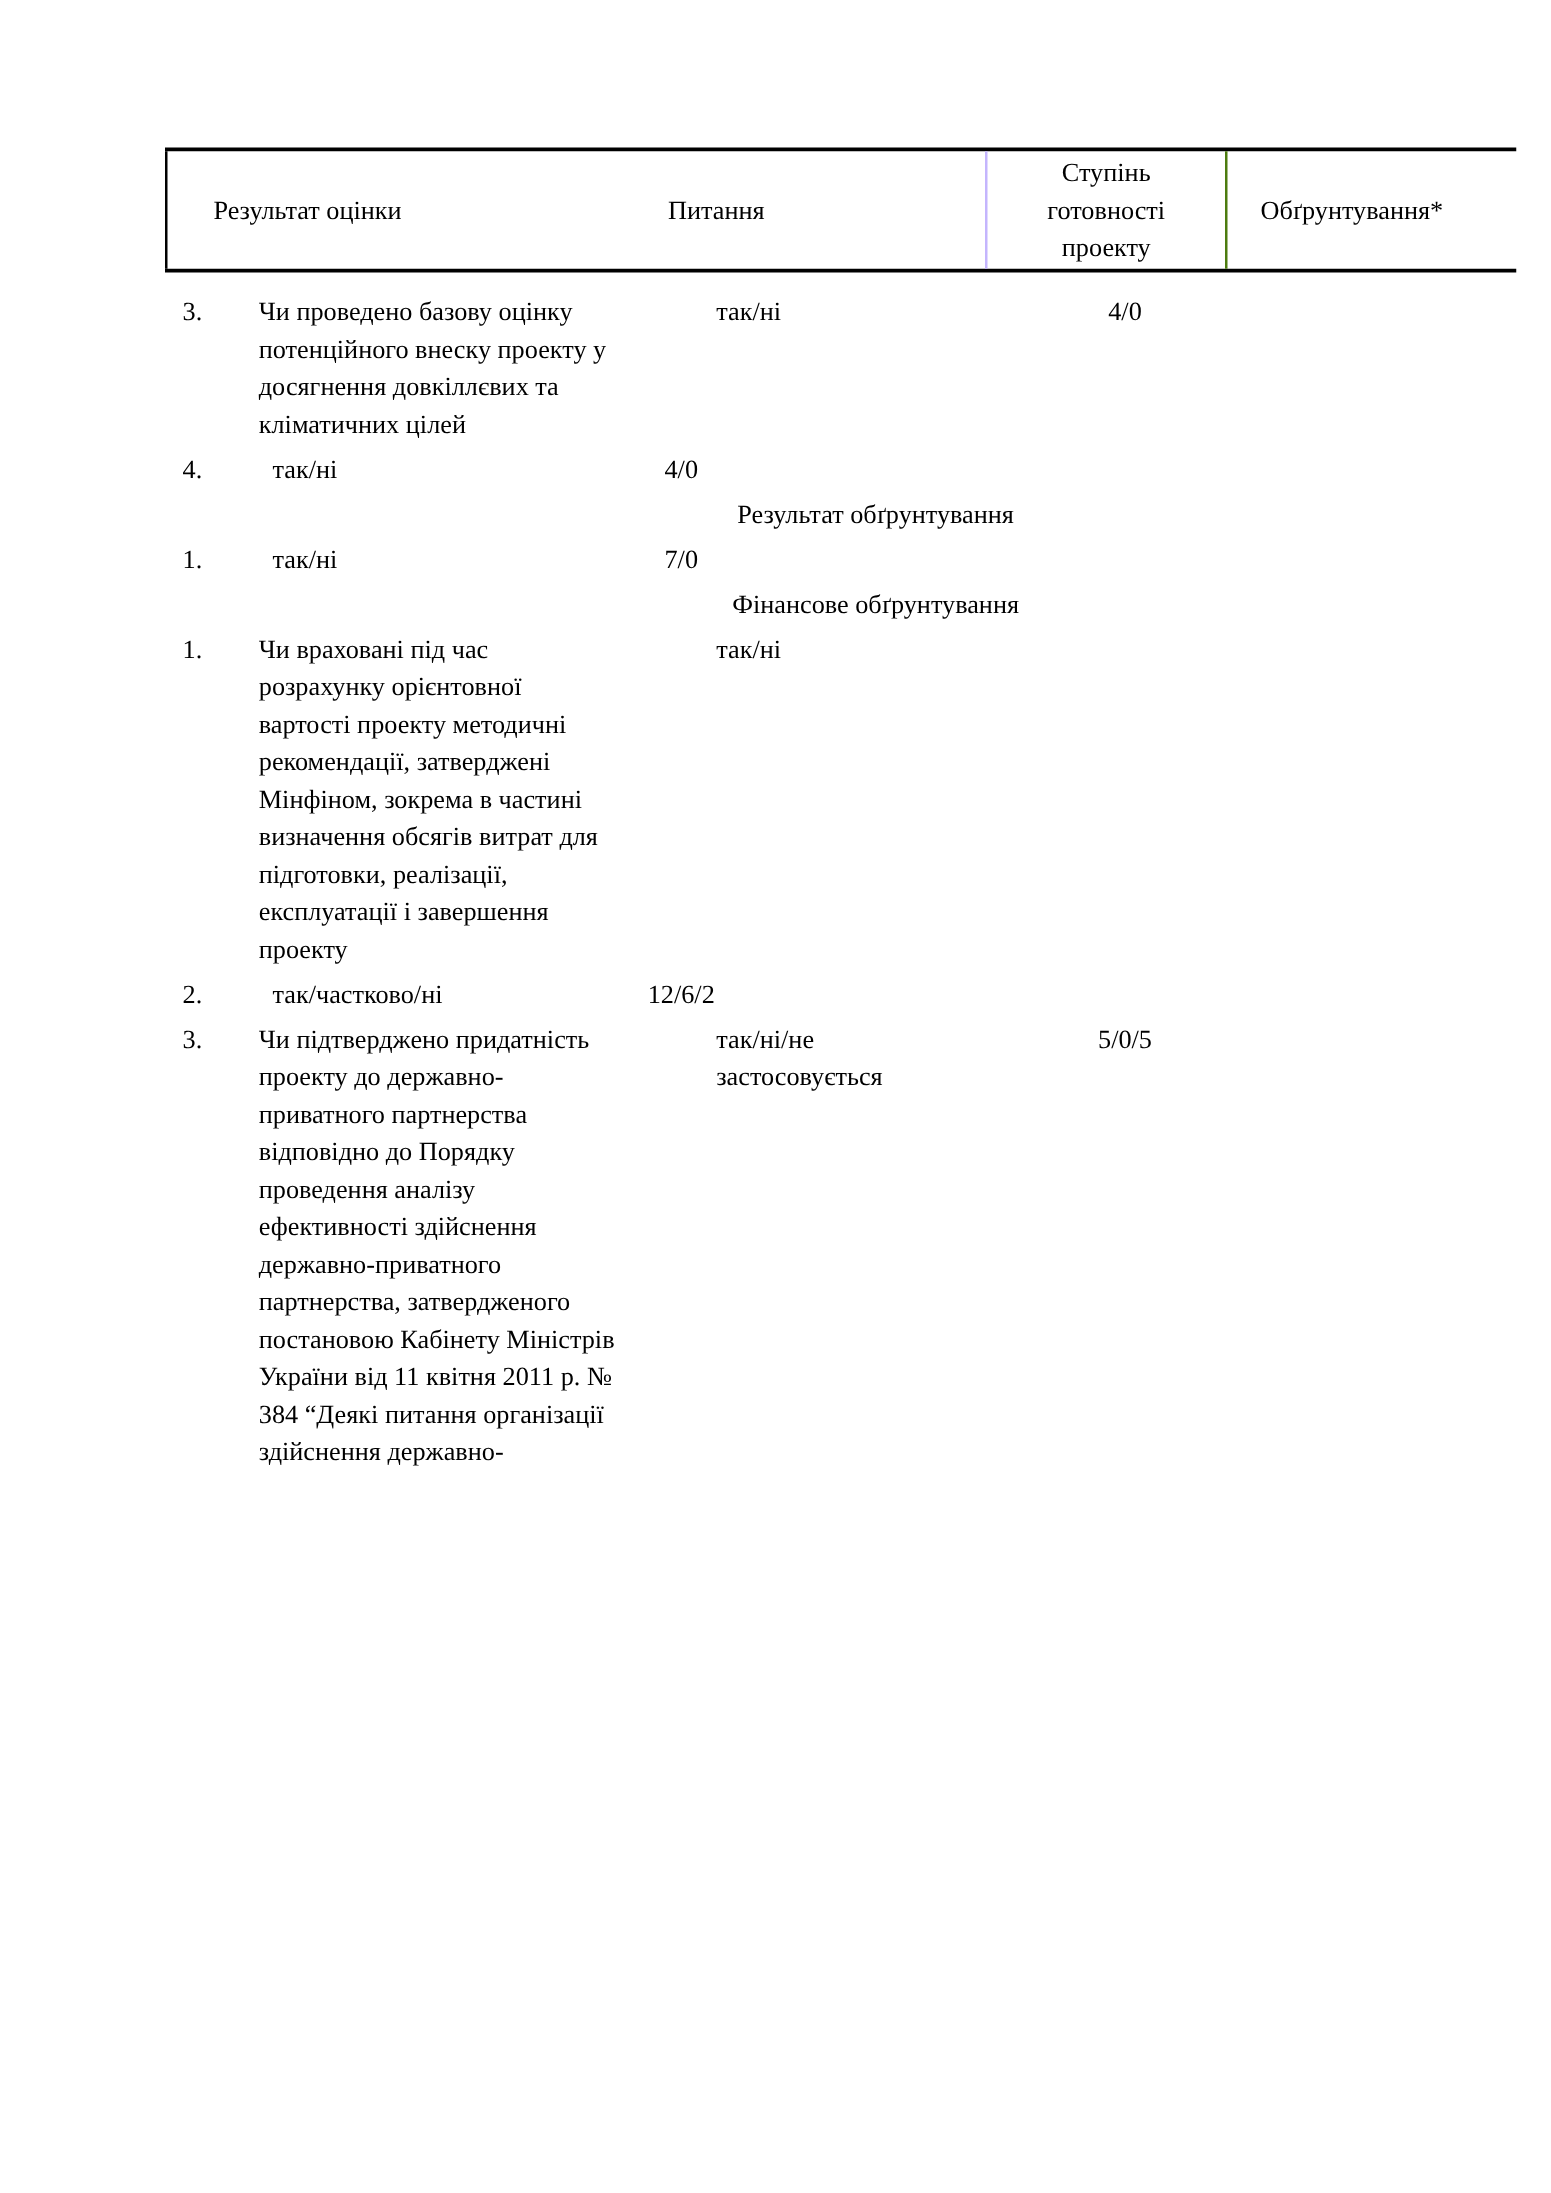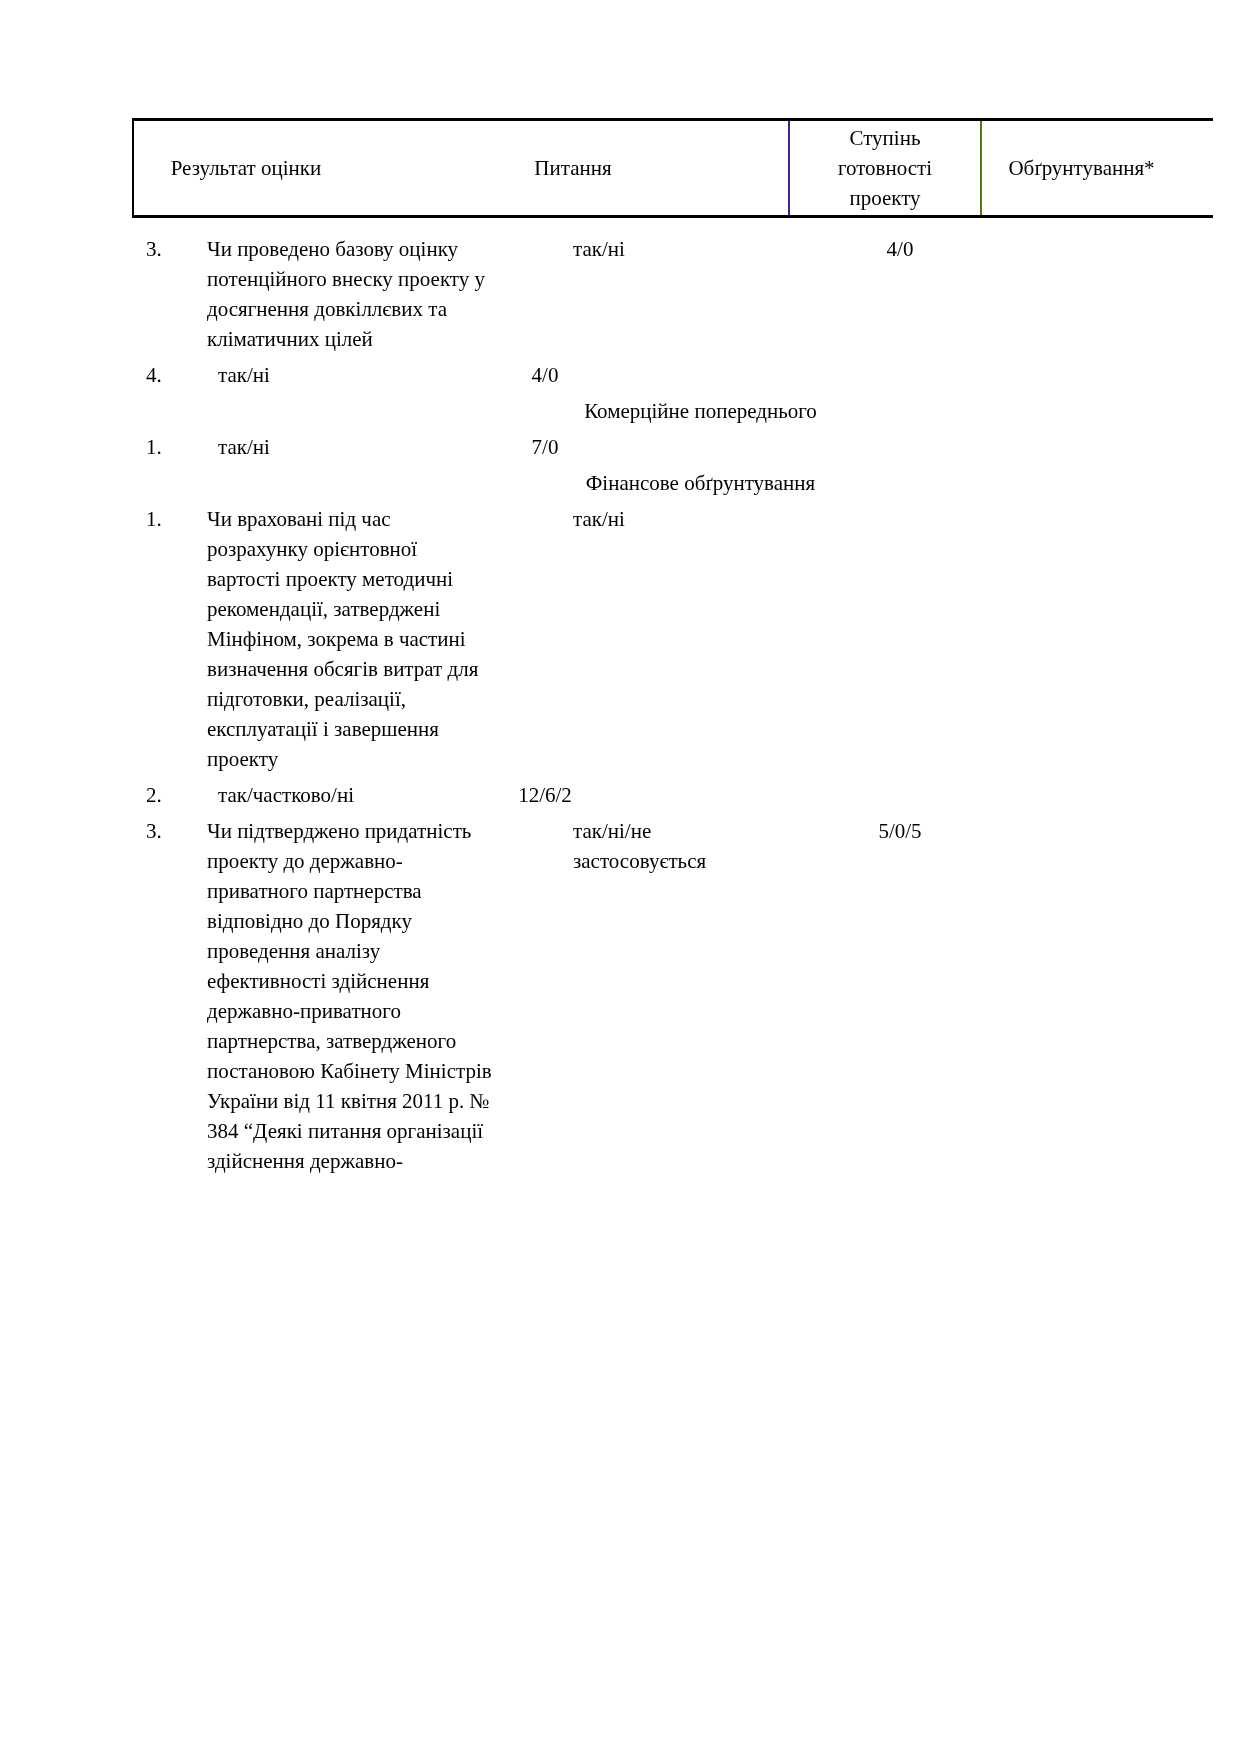--- a/index.html
+++ b/index.html
@@ -35,21 +35,21 @@
     box-sizing: border-box;
     display: flex;
     align-items: center;
     justify-content: center;
     text-align: center;
     white-space: pre-line;
     height: 100%;
   }
   .th1 { width: 430px; }
   .th2 { width: 226px; border-left: 2px solid #000; }
-  .th3 { width: 192px; border-left: 2px solid #4c1d95; }
+  .th3 { width: 192px; border-left: 2px solid #c4b5fd; }
   .th4 { width: 201px; border-left: 2px solid #4d7c0f; }
 
   .tbody {
     padding-top: 10px;
     font-size: 21px;
     line-height: 30px;
   }
   .row {
     display: flex;
     align-items: flex-start;
@@ -120,21 +120,21 @@
           <div class="c-res">так/ні</div>
           <div class="c-ready">4/0</div>
           <div class="c-just"></div>
         </div>
         <div class="row">
           <div class="c-num">4.</div>
           <div class="c-res">так/ні</div>
           <div class="c-ready">4/0</div>
           <div class="c-just"></div>
         </div>
-        <div class="section-row">Комерційне попереднього</div>
+        <div class="section-row">Результат обґрунтування</div>
         <div class="row">
           <div class="c-num">1.</div>
           <div class="c-res">так/ні</div>
           <div class="c-ready">7/0</div>
           <div class="c-just"></div>
         </div>
         <div class="section-row">Фінансове обґрунтування</div>
         <div class="row">
           <div class="c-num">1.</div>
           <div class="c-q">Чи враховані під час

